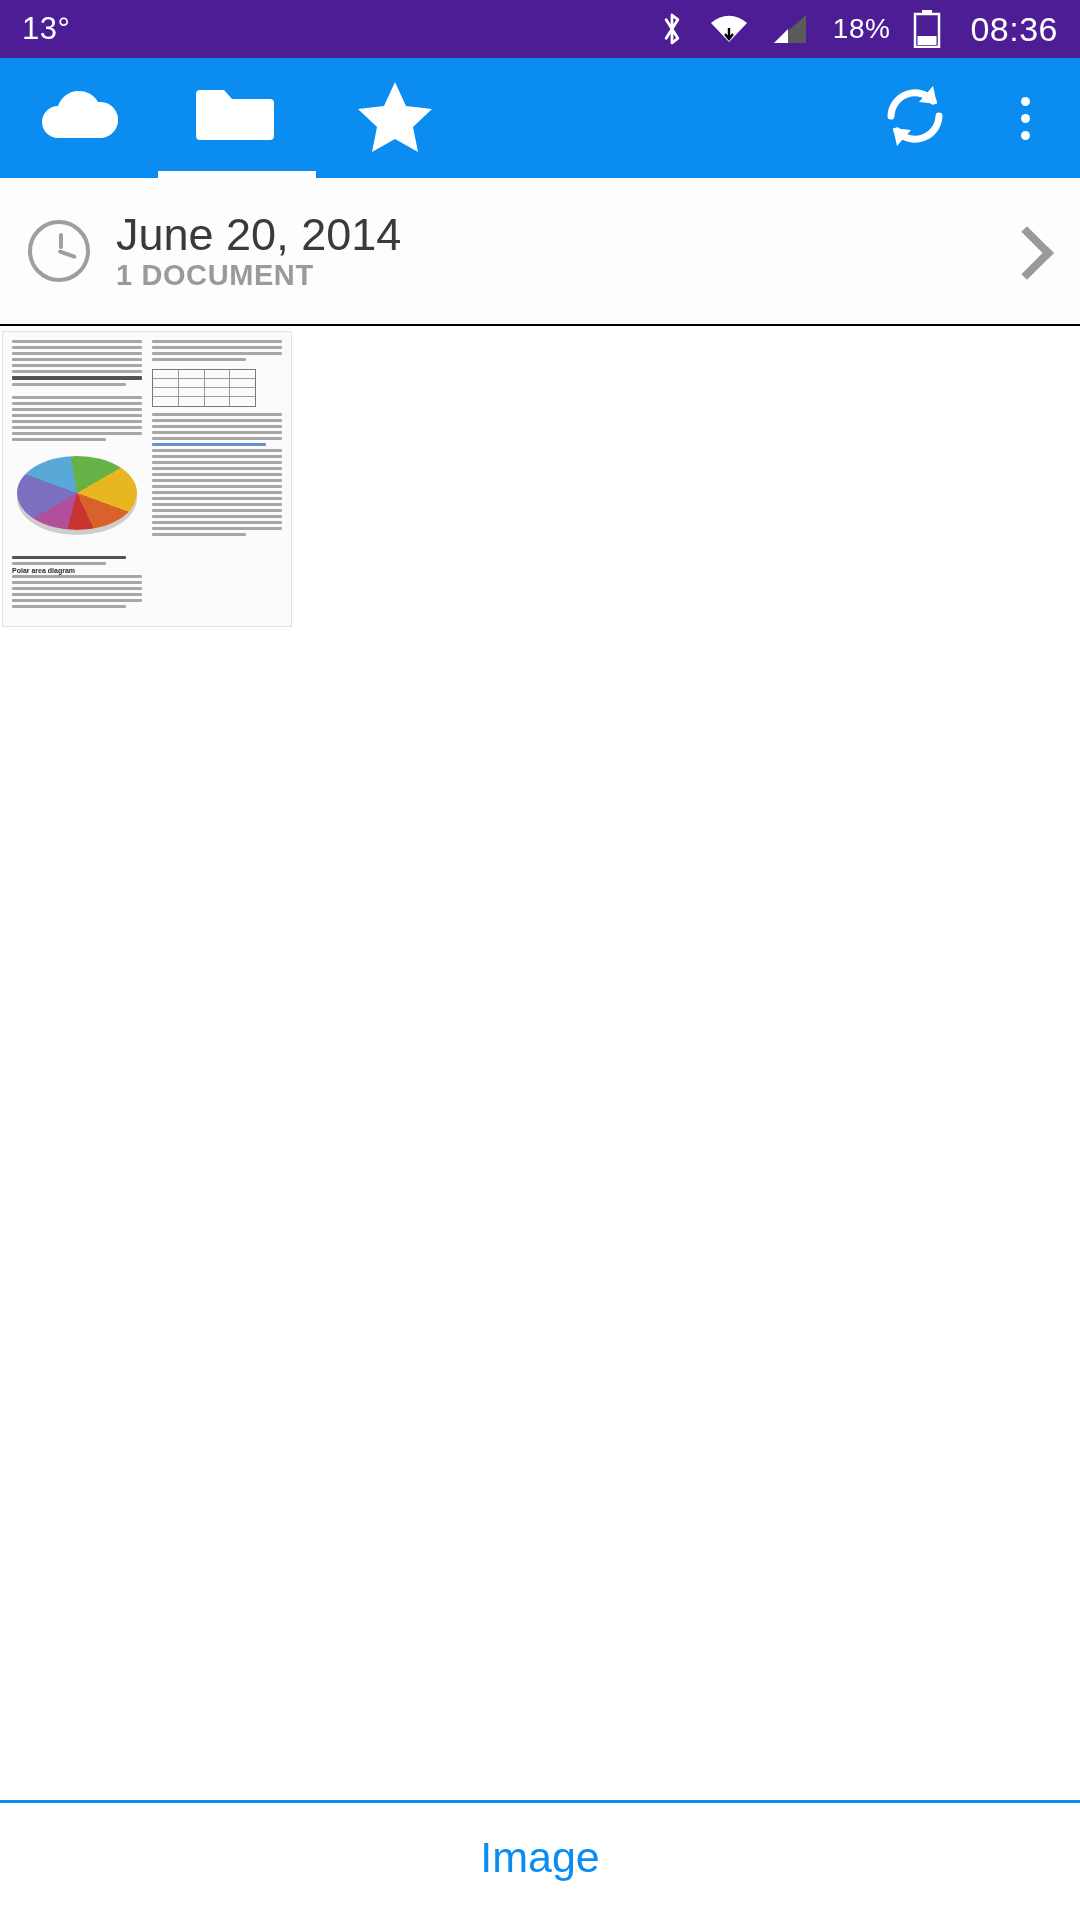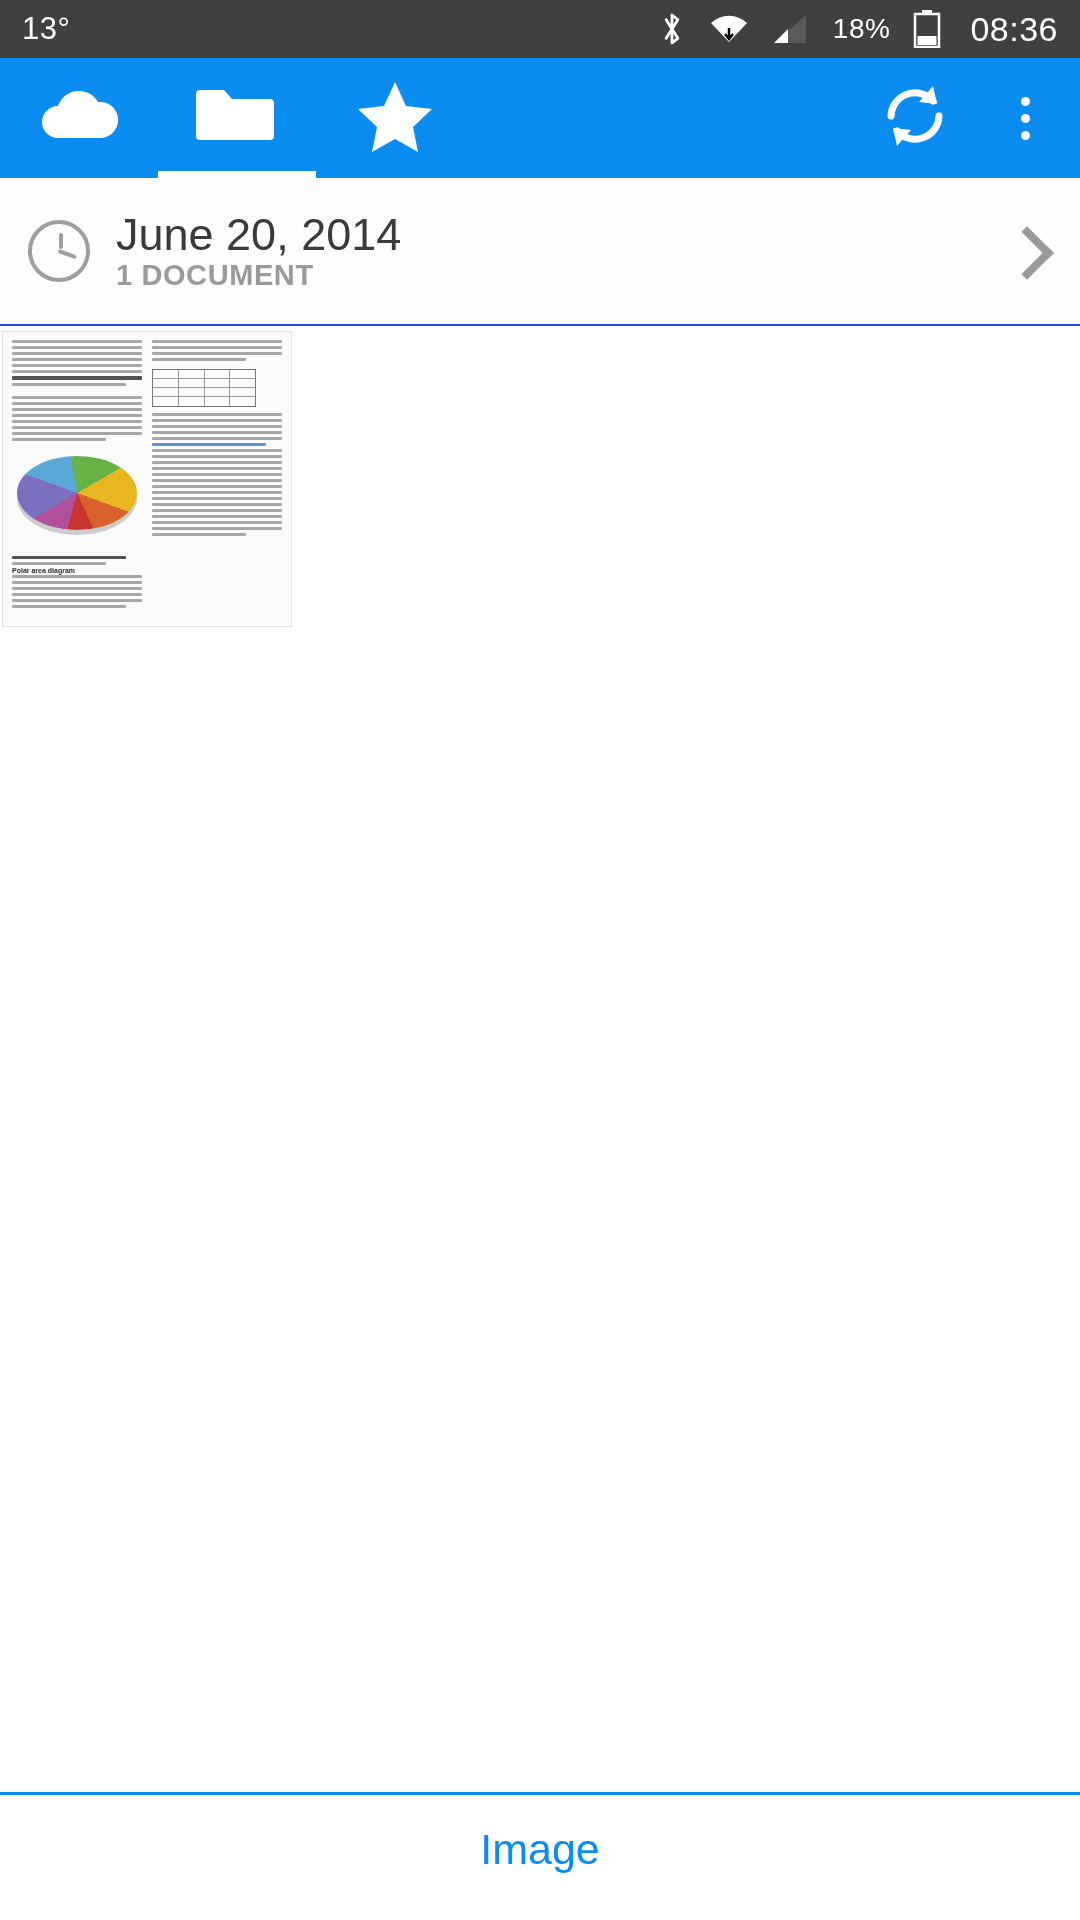--- a/index.html
+++ b/index.html
@@ -8,21 +8,21 @@
     height: 1920px;
     background: #ffffff;
     font-family: "Liberation Sans", sans-serif;
     overflow: hidden;
   }
 
   
   .status-bar {
     position: relative;
     height: 58px;
-    background: #404040;
+    background: #4c1d95;
     color: #ffffff;
     display: flex;
     align-items: center;
     padding: 0 22px;
   }
   .status-temp {
     font-size: 31px;
     letter-spacing: 0.5px;
   }
   .status-right {
@@ -83,21 +83,21 @@
     display: block;
     width: 9px; height: 9px;
     background: #ffffff;
     border-radius: 50%;
   }
 
   
   .date-header {
     height: 148px;
     background: #fdfdfd;
-    border-bottom: 2px solid #1d4ed8;
+    border-bottom: 2px solid #000000;
     display: flex;
     align-items: center;
     padding: 0 30px 0 28px;
   }
   .clock-icon {
     width: 62px; height: 62px;
     flex: 0 0 62px;
     border-radius: 50%;
     border: 4px solid #9e9e9e;
     position: relative;
@@ -228,21 +228,21 @@
     left: 9px;
     bottom: 52px;
     font-size: 7px;
     color: #2b2b2b;
     font-weight: bold;
   }
 
   
   .bottom-bar {
     position: absolute;
-    left: 0; right: 0; bottom: 16px;
+    left: 0; right: 0; bottom: 8px;
     height: 112px;
     display: flex;
     border-top: 3px solid #0a8cf0;
   }
   .btn-image {
     flex: 1;
     background: #ffffff;
     color: #0a8cf0;
     display: flex;
     align-items: center;

